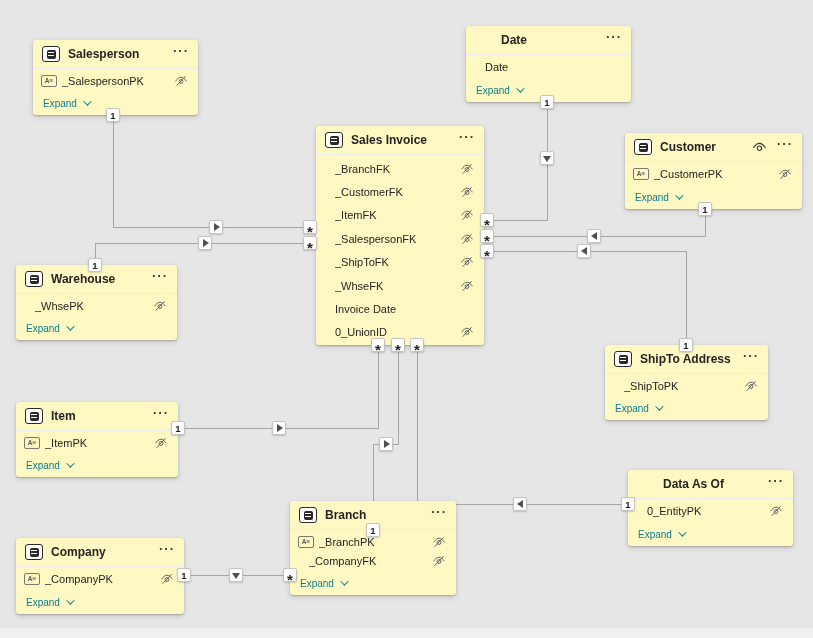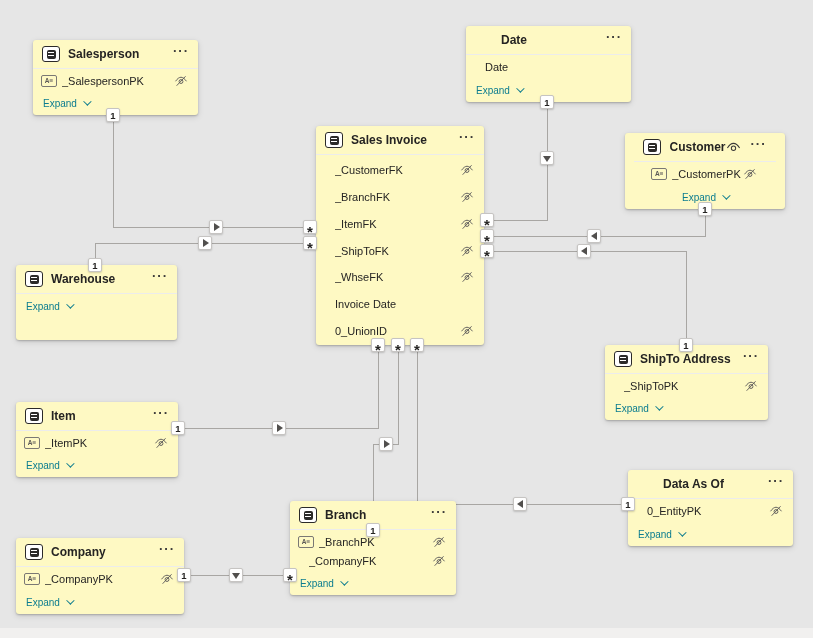--- a/index.html
+++ b/index.html
@@ -248,43 +248,54 @@
           <span class="tc-icon-inner"></span>
         </span>
       <span class="tc-title">Sales Invoice</span>
       <span class="tc-spacer"></span>
 
       <span class="tc-more">···</span>
     </div>
     <div class="tc-fields">
         <div class="tc-field no-type">
 
+    <span class="f-name">_BranchFK</span>
+    <span class="f-hidden">
+      <svg class="eyeslash-svg" width="14" height="14" viewBox="0 0 16 16">
+        <path d="M1.8 8.3c2-3.1 4.4-4.6 6.2-4.6s4.2 1.5 6.2 4.6" fill="none" stroke="#605e5c" stroke-width="1.1"></path>
+        <circle cx="8" cy="8.6" r="2.2" fill="none" stroke="#605e5c" stroke-width="1.1"></circle>
+        <line x1="13.2" y1="2.6" x2="3" y2="13.4" stroke="#605e5c" stroke-width="1.1"></line>
+      </svg>
+    </span>
+  </div>
+        <div class="tc-field no-type">
+
     <span class="f-name">_CustomerFK</span>
     <span class="f-hidden">
       <svg class="eyeslash-svg" width="14" height="14" viewBox="0 0 16 16">
         <path d="M1.8 8.3c2-3.1 4.4-4.6 6.2-4.6s4.2 1.5 6.2 4.6" fill="none" stroke="#605e5c" stroke-width="1.1"></path>
         <circle cx="8" cy="8.6" r="2.2" fill="none" stroke="#605e5c" stroke-width="1.1"></circle>
         <line x1="13.2" y1="2.6" x2="3" y2="13.4" stroke="#605e5c" stroke-width="1.1"></line>
       </svg>
     </span>
   </div>
         <div class="tc-field no-type">
 
-    <span class="f-name">_BranchFK</span>
-    <span class="f-hidden">
-      <svg class="eyeslash-svg" width="14" height="14" viewBox="0 0 16 16">
-        <path d="M1.8 8.3c2-3.1 4.4-4.6 6.2-4.6s4.2 1.5 6.2 4.6" fill="none" stroke="#605e5c" stroke-width="1.1"></path>
-        <circle cx="8" cy="8.6" r="2.2" fill="none" stroke="#605e5c" stroke-width="1.1"></circle>
-        <line x1="13.2" y1="2.6" x2="3" y2="13.4" stroke="#605e5c" stroke-width="1.1"></line>
-      </svg>
-    </span>
-  </div>
-        <div class="tc-field no-type">
-
     <span class="f-name">_ItemFK</span>
+    <span class="f-hidden">
+      <svg class="eyeslash-svg" width="14" height="14" viewBox="0 0 16 16">
+        <path d="M1.8 8.3c2-3.1 4.4-4.6 6.2-4.6s4.2 1.5 6.2 4.6" fill="none" stroke="#605e5c" stroke-width="1.1"></path>
+        <circle cx="8" cy="8.6" r="2.2" fill="none" stroke="#605e5c" stroke-width="1.1"></circle>
+        <line x1="13.2" y1="2.6" x2="3" y2="13.4" stroke="#605e5c" stroke-width="1.1"></line>
+      </svg>
+    </span>
+  </div>
+        <div class="tc-field no-type">
+
+    <span class="f-name">_SalespersonFK</span>
     <span class="f-hidden">
       <svg class="eyeslash-svg" width="14" height="14" viewBox="0 0 16 16">
         <path d="M1.8 8.3c2-3.1 4.4-4.6 6.2-4.6s4.2 1.5 6.2 4.6" fill="none" stroke="#605e5c" stroke-width="1.1"></path>
         <circle cx="8" cy="8.6" r="2.2" fill="none" stroke="#605e5c" stroke-width="1.1"></circle>
         <line x1="13.2" y1="2.6" x2="3" y2="13.4" stroke="#605e5c" stroke-width="1.1"></line>
       </svg>
     </span>
   </div>
         <div class="tc-field no-type">
 
@@ -325,21 +336,21 @@
     <span class="f-hidden">
       <svg class="eyeslash-svg" width="14" height="14" viewBox="0 0 16 16">
         <path d="M1.8 8.3c2-3.1 4.4-4.6 6.2-4.6s4.2 1.5 6.2 4.6" fill="none" stroke="#605e5c" stroke-width="1.1"></path>
         <circle cx="8" cy="8.6" r="2.2" fill="none" stroke="#605e5c" stroke-width="1.1"></circle>
         <line x1="13.2" y1="2.6" x2="3" y2="13.4" stroke="#605e5c" stroke-width="1.1"></line>
       </svg>
     </span>
   </div>
       </div>
   </div>
-    <div class="table-card" style="left: 625px; top: 133px; width: 160px; height: 76px; align-items: center;">
+    <div class="table-card" style="left: 625px; top: 133px; width: 177px; height: 76px;">
     <div class="tc-header">
       <span class="tc-icon">
           <span class="tc-icon-inner"></span>
         </span>
       <span class="tc-title">Customer</span>
       <span class="tc-spacer"></span>
       <span class="tc-eye" style="display: flex;">
         <svg class="eye-svg" width="15" height="15" viewBox="0 0 16 16">
           <path d="M1.5 8.5c2-3.3 4.6-4.9 6.5-4.9s4.5 1.6 6.5 4.9" fill="none" stroke="#3b3a39" stroke-width="1.1"></path>
           <circle cx="8" cy="8.8" r="2.3" fill="none" stroke="#3b3a39" stroke-width="1.1"></circle>
@@ -370,20 +381,33 @@
     <div class="table-card" style="left: 16px; top: 265px; width: 161px; height: 75px;">
     <div class="tc-header">
       <span class="tc-icon">
           <span class="tc-icon-inner"></span>
         </span>
       <span class="tc-title">Warehouse</span>
       <span class="tc-spacer"></span>
 
       <span class="tc-more">···</span>
     </div>
+    <div class="tc-fields">
+        <div class="tc-field no-type">
+
+    <span class="f-name">_WhsePK</span>
+    <span class="f-hidden">
+      <svg class="eyeslash-svg" width="14" height="14" viewBox="0 0 16 16">
+        <path d="M1.8 8.3c2-3.1 4.4-4.6 6.2-4.6s4.2 1.5 6.2 4.6" fill="none" stroke="#605e5c" stroke-width="1.1"></path>
+        <circle cx="8" cy="8.6" r="2.2" fill="none" stroke="#605e5c" stroke-width="1.1"></circle>
+        <line x1="13.2" y1="2.6" x2="3" y2="13.4" stroke="#605e5c" stroke-width="1.1"></line>
+      </svg>
+    </span>
+  </div>
+      </div>
     <div class="tc-footer">
       <span class="tc-expand">
         <span class="tc-expand-label">Expand</span>
         <span class="chev down"></span>
       </span>
     </div>
   </div>
     <div class="table-card" style="left: 605px; top: 345px; width: 163px; height: 75px;">
     <div class="tc-header">
       <span class="tc-icon">

